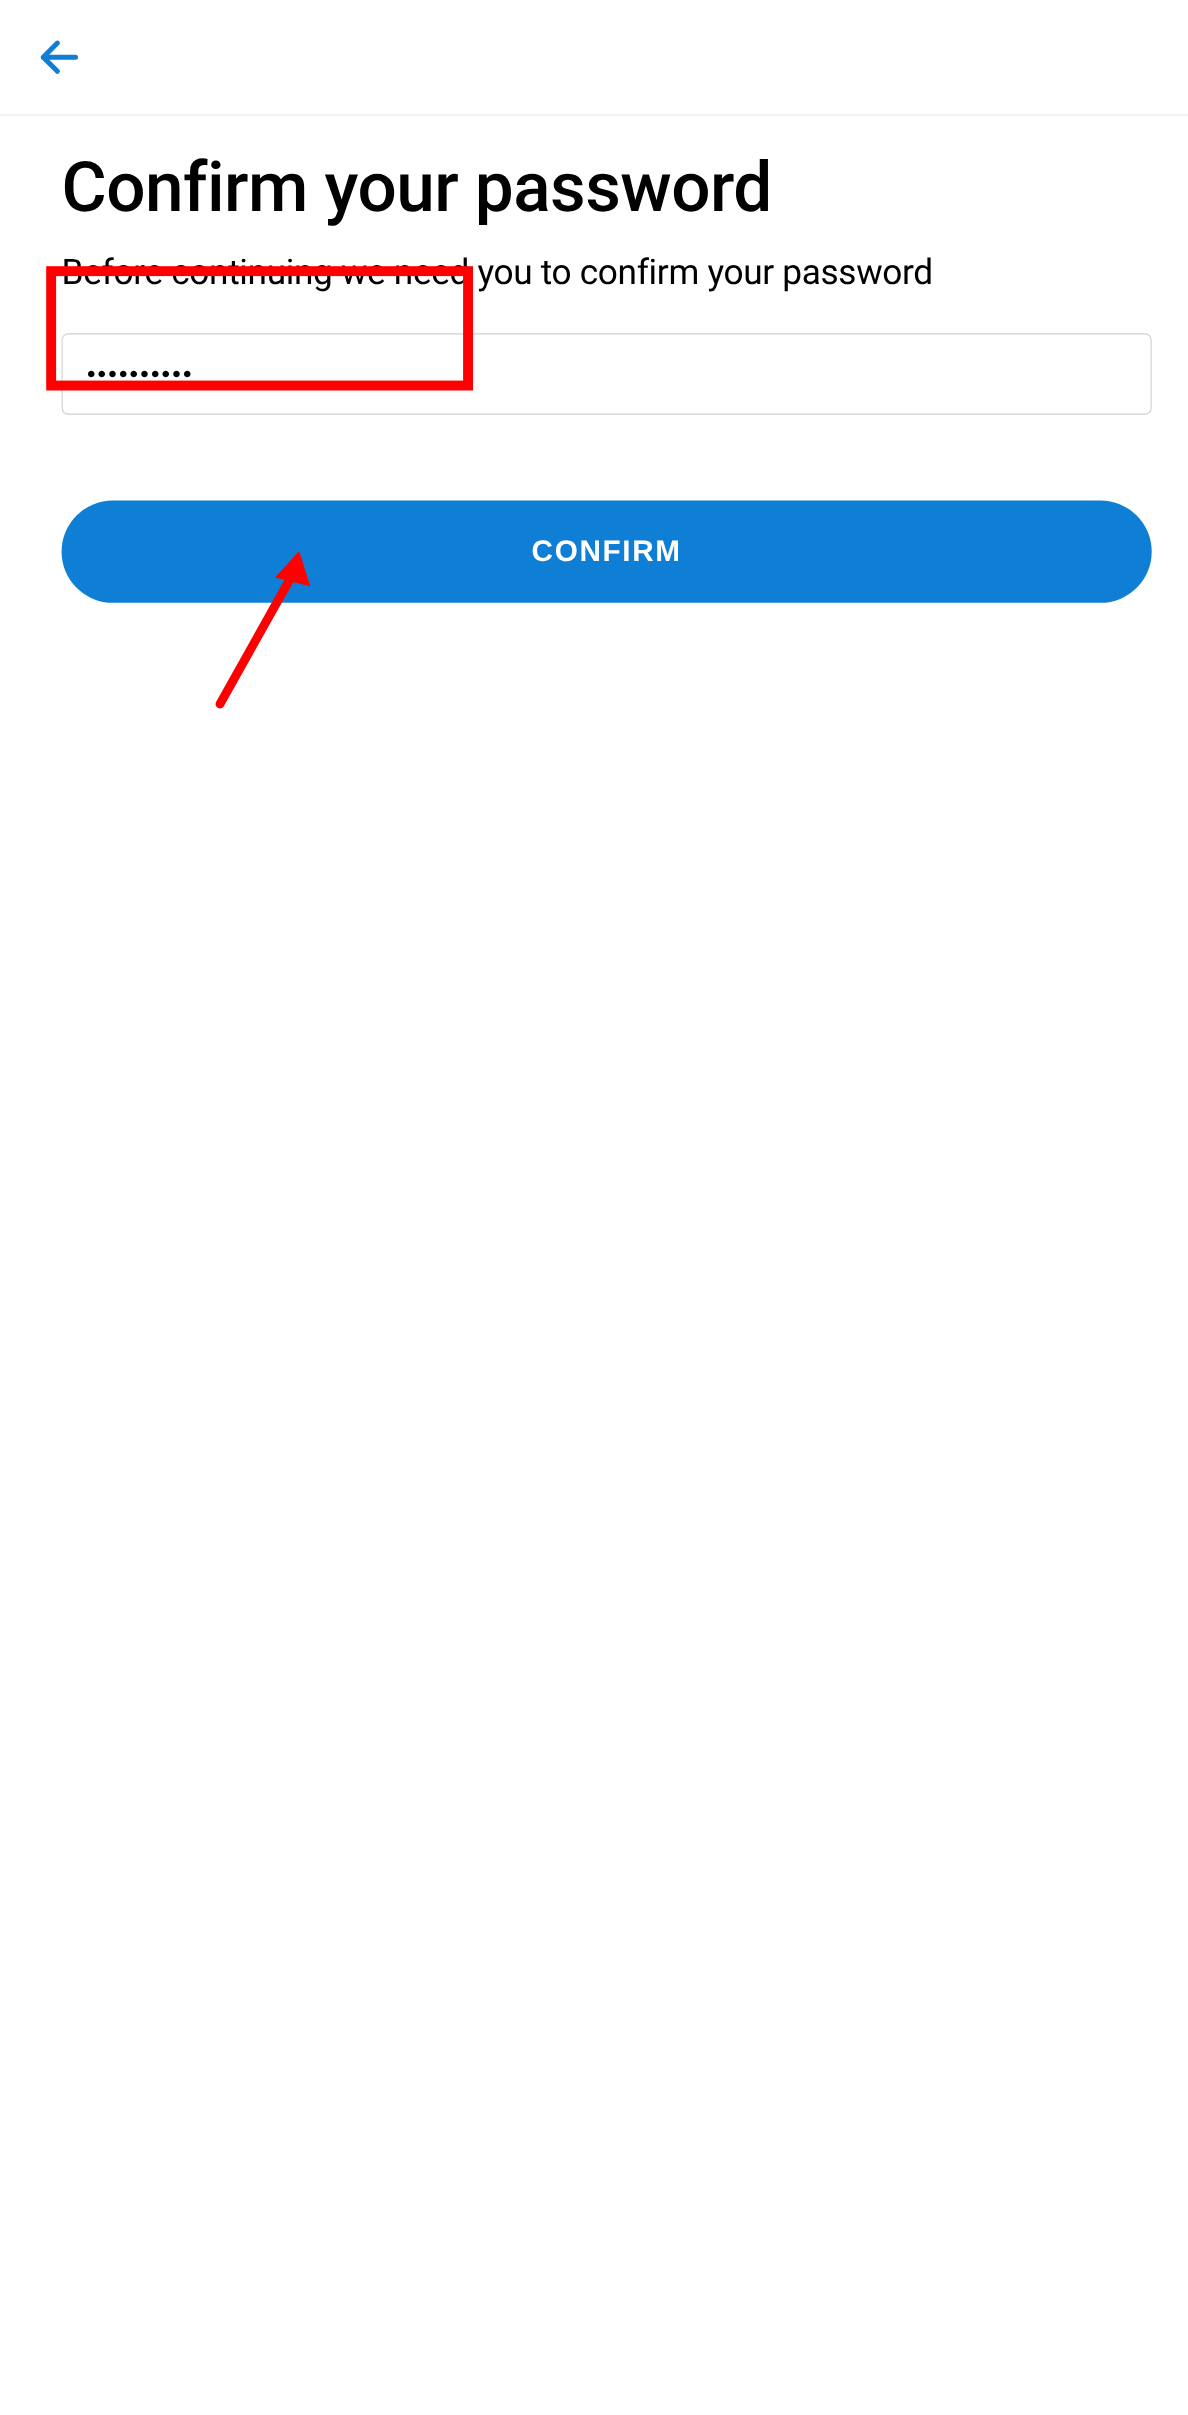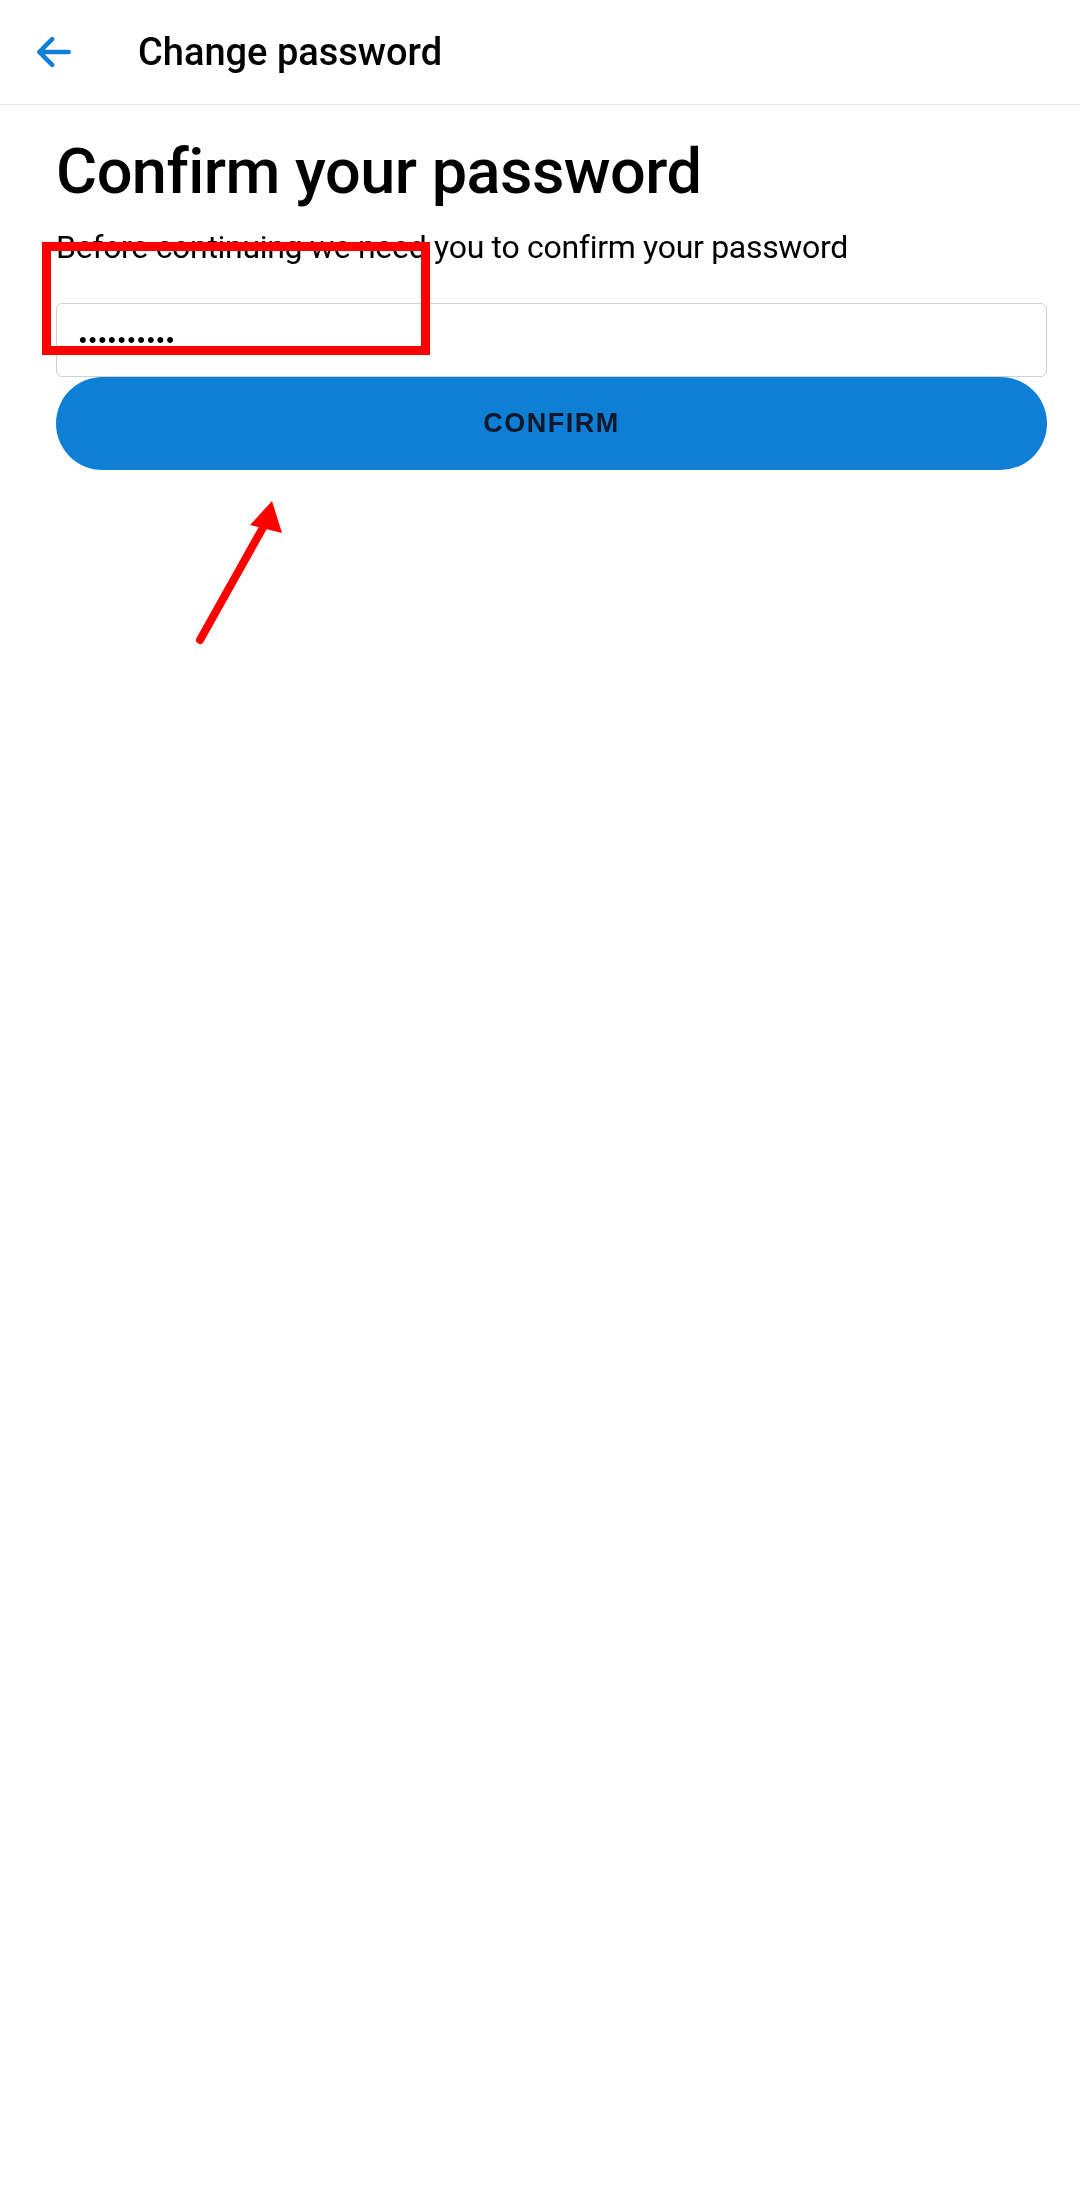--- a/index.html
+++ b/index.html
@@ -61,25 +61,26 @@
       letter-spacing: 2px;
       color: #000000;
       background: #ffffff;
     }
     .confirm-button {
       width: 100%;
       height: 93px;
       background: #0f7fd6;
       border: none;
       border-radius: 50px;
-      color: #0f172a;
+      color: #ffffff;
       font-size: 27px;
       font-weight: 700;
       letter-spacing: 1.5px;
       cursor: pointer;
+      margin-top: 78px;
     }
     .highlight-box {
       position: absolute;
       left: 42px;
       top: 242px;
       width: 388px;
       height: 113px;
       border: 9px solid #ff0000;
       pointer-events: none;
     }
@@ -92,21 +93,20 @@
   </style>
 </head>
 <body>
 
 <div class="header">
   <div class="back-arrow">
     <svg width="44" height="44" viewBox="0 0 24 24" fill="none">
       <path d="M20 12H4M4 12L11 5M4 12L11 19" stroke="#0f7fd6" stroke-width="2.5" stroke-linecap="round" stroke-linejoin="round"></path>
     </svg>
   </div>
-  <div class="header-title">Change password</div>
 </div>
 
 <div class="content">
   <h1 class="main-heading">Confirm your password</h1>
   <p class="subtext">Before continuing we need you to confirm your password</p>
   <input type="password" class="password-input" value="••••••••••" style="">
   <button class="confirm-button">CONFIRM</button>
 </div>
 
 <div class="highlight-box"></div>

